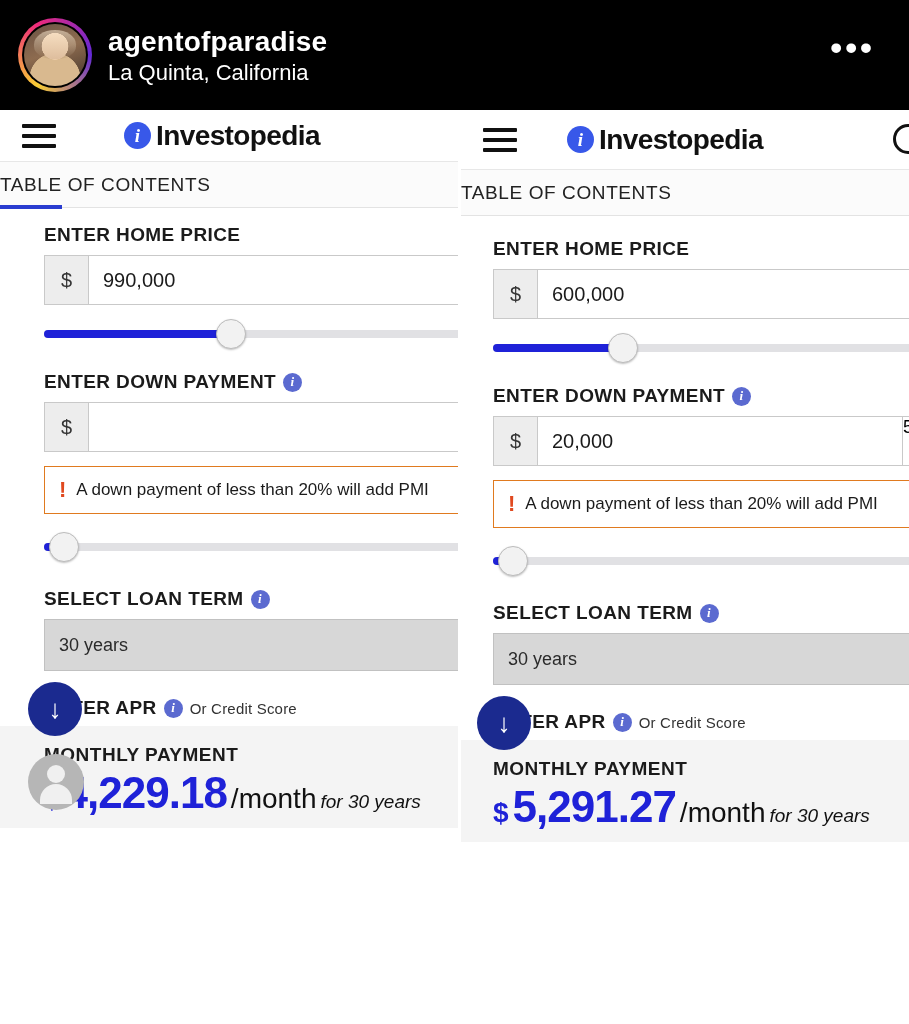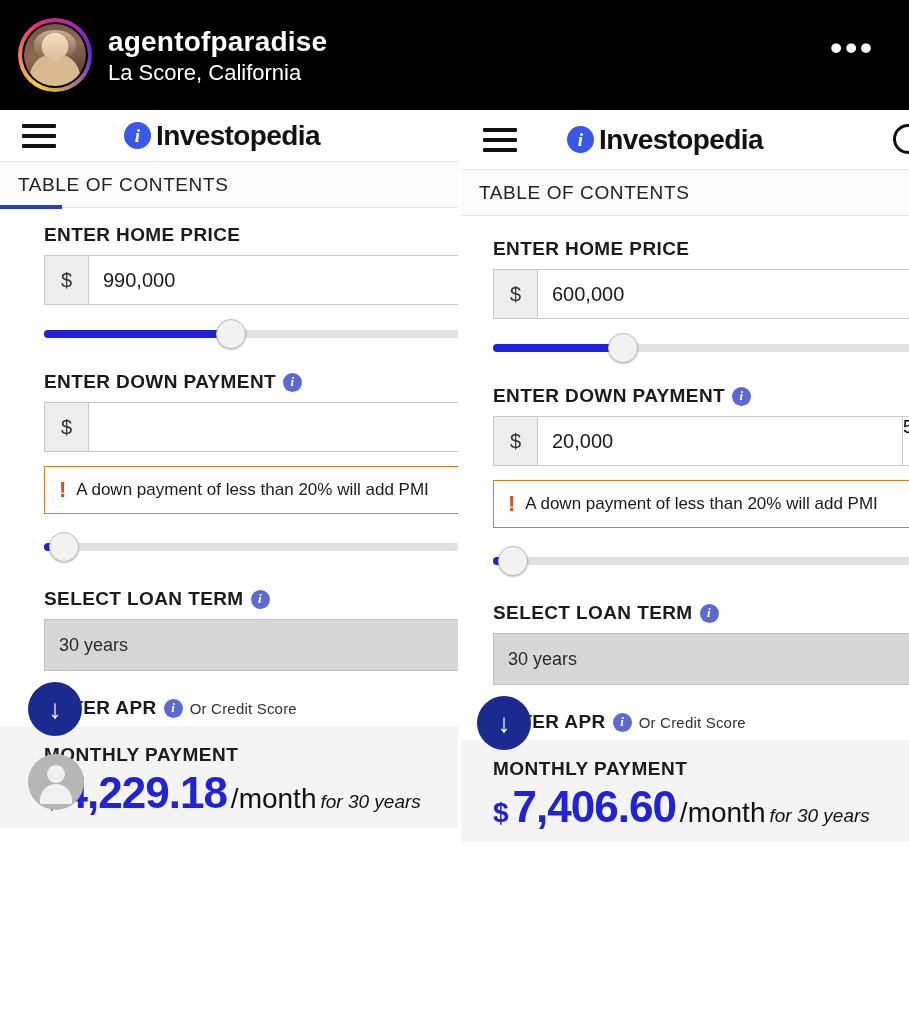--- a/index.html
+++ b/index.html
@@ -136,21 +136,20 @@
     position: absolute; right: -14px; top: 14px;
     width: 30px; height: 30px; border: 3px solid #111; border-radius: 50%;
   }
 
   
   .toc {
     height: 46px;
     background: #fbfbfb;
     border-bottom: 1px solid #e3e3e3;
     display: flex; align-items: center;
-    padding-left: 18px;
     position: relative;
   }
   .toc-label {
     font-size: 19px; color: #222; letter-spacing: .6px;
   }
   .toc-underline {
     position: absolute; left: 0; bottom: -2px; height: 4px; width: 62px;
     background: #2a3dd0;
   }
 
@@ -310,21 +309,21 @@
 <div class="screen">
 
   <div class="story-header">
     <div class="avatar-ring">
       <div class="avatar-inner">
         <div class="avatar-photo"></div>
       </div>
     </div>
     <div class="story-meta">
       <div class="story-user">agentofparadise</div>
-      <div class="story-loc">La Score, California</div>
+      <div class="story-loc">La Quinta, California</div>
     </div>
     <div class="story-dots">•••</div>
   </div>
 
   <div class="panes">
 
     <div class="pane pane-left">
 
       <div class="sitebar">
         <div class="hamburger">
@@ -510,21 +509,21 @@
 
           <div class="more-options">+ MORE OPTIONS</div>
         </div>
 
         <div class="down-fab">↓</div>
 
         <div class="result">
           <div class="result-label">MONTHLY PAYMENT</div>
           <div class="result-amount">
             <span class="amt-cur">$</span>
-            <span class="amt-num">7,406.60</span>
+            <span class="amt-num">5,291.27</span>
             <span class="amt-per">/month</span>
             <span class="amt-years">for 30 years</span>
           </div>
         </div>
       </div>
     </div>
 
   </div>
 </div>
 

